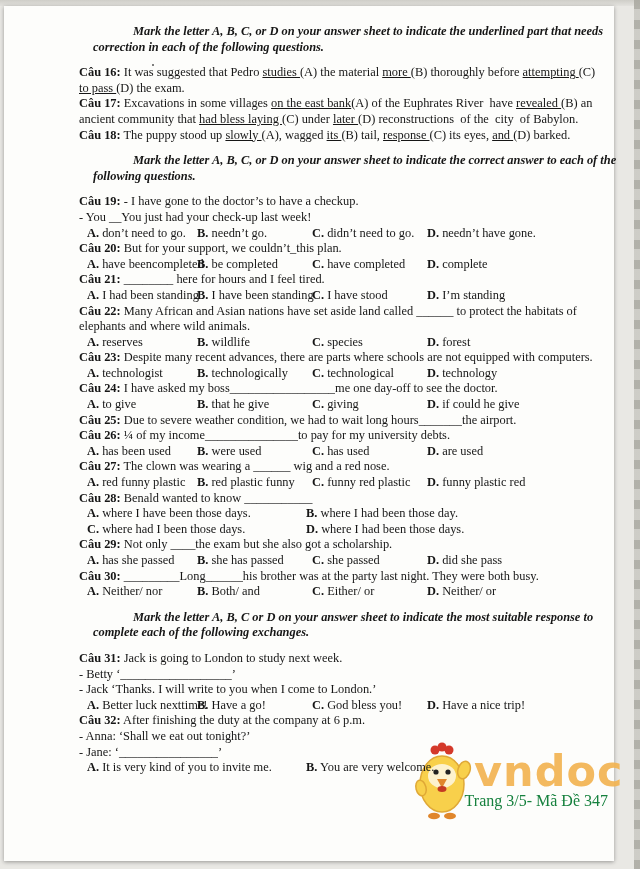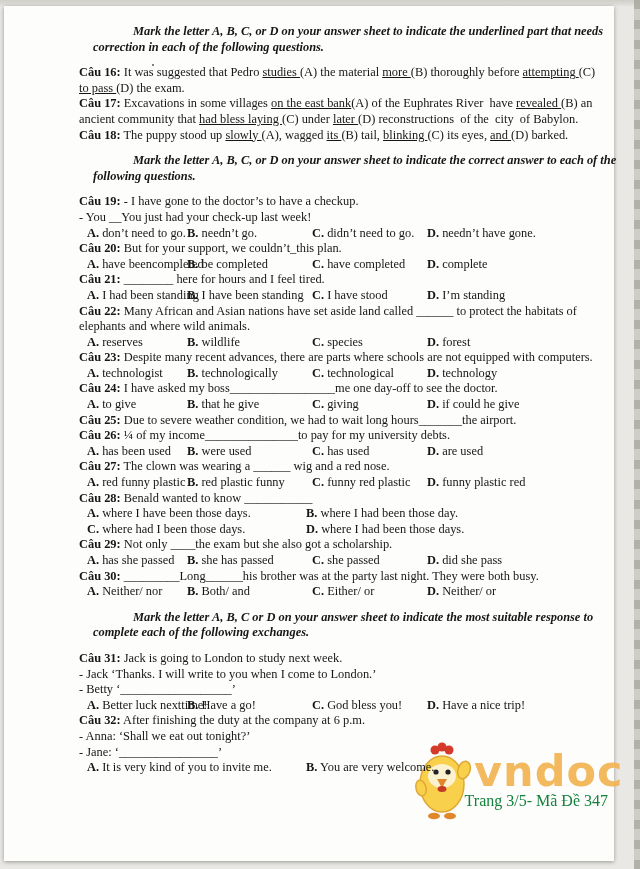--- a/index.html
+++ b/index.html
@@ -13,21 +13,21 @@
     box-shadow:0 1px 4px rgba(0,0,0,.35);}
   .content{position:absolute;left:75px;top:8px;width:534px;color:#161616;
     font-size:12.4px;line-height:15.6px;z-index:2;}
   .line{white-space:pre;}
   .instruction{font-style:italic;font-weight:bold;margin:10px 14px;}
   .instruction .indent{text-indent:40px;}
   .question{margin:0;}
   .u{text-decoration:underline;}
   .opts{position:relative;height:15.6px;}
   .opt{position:absolute;top:0;white-space:pre;text-align:right;}
-  .c4-0{left:8px}.c4-1{left:108px}.c4-2{left:233px}.c4-3{left:348px}
+  .c4-0{left:8px}.c4-1{left:118px}.c4-2{left:233px}.c4-3{left:348px}
   .c2-0{left:8px}.c2-1{left:227px}
   b{font-weight:bold;}
   .watermark{position:absolute;left:408px;top:736px;width:215px;height:85px;z-index:1;}
   .wm-logo{position:absolute;left:62px;top:8px;font-family:"DejaVu Sans",sans-serif;
     font-weight:800;font-size:43px;letter-spacing:1px;line-height:1;opacity:.92;}
   .wm-chick{position:absolute;left:0;top:0;}
   .footer{position:absolute;right:6px;top:786px;font-size:16px;color:#15803d;z-index:2;white-space:pre;}
   .speck{position:absolute;left:148px;top:58px;width:2px;height:2px;background:#555;border-radius:50%;z-index:2;}
 </style>
 </head>
@@ -62,21 +62,21 @@
         </div>
         <div class="question">
           <div class="line"><b>Câu 16:</b> It was suggested that Pedro <span class="u">studies </span>(A) the material <span class="u">more </span>(B) thoroughly before <span class="u">attempting </span>(C)</div>
           <div class="line"><span class="u">to pass </span>(D) the exam.</div>
         </div>
         <div class="question">
           <div class="line"><b>Câu 17:</b> Excavations in some villages <span class="u">on the east bank</span>(A) of the Euphrates River  have <span class="u">revealed </span>(B) an</div>
           <div class="line">ancient community that <span class="u">had bless laying </span>(C) under <span class="u">later </span>(D) reconstructions  of the  city  of Babylon.</div>
         </div>
         <div class="question">
-          <div class="line"><b>Câu 18:</b> The puppy stood up <span class="u">slowly </span>(A), wagged <span class="u">its </span>(B) tail, <span class="u">blinking </span>(C) its eyes, <span class="u">and </span>(D) barked.</div>
+          <div class="line"><b>Câu 18:</b> The puppy stood up <span class="u">slowly </span>(A), wagged <span class="u">its </span>(B) tail, <span class="u">response </span>(C) its eyes, <span class="u">and </span>(D) barked.</div>
         </div>
         <div class="instruction">
           <div class="line indent">Mark the letter A, B, C, or D on your answer sheet to indicate the correct answer to each of the</div>
           <div class="line">following questions.</div>
         </div>
         <div class="question">
           <div class="line"><b>Câu 19:</b> - I have gone to the doctor’s to have a checkup.</div>
           <div class="line">- You __You just had your check-up last week!</div>
           <div class="opts">
             <span class="opt c4-0"><b>A.</b> don’t need to go.</span>
@@ -180,22 +180,22 @@
             <span class="opt c4-2"><b>C.</b> Either/ or</span>
             <span class="opt c4-3"><b>D.</b> Neither/ or</span>
           </div>
         </div>
         <div class="instruction">
           <div class="line indent">Mark the letter A, B, C or D on your answer sheet to indicate the most suitable response to</div>
           <div class="line">complete each of the following exchanges.</div>
         </div>
         <div class="question">
           <div class="line"><b>Câu 31:</b> Jack is going to London to study next week.</div>
+          <div class="line">- Betty ‘__________________’</div>
           <div class="line">- Jack ‘Thanks. I will write to you when I come to London.’</div>
-          <div class="line">- Betty ‘__________________’</div>
           <div class="opts">
             <span class="opt c4-0"><b>A.</b> Better luck nexttime!</span>
             <span class="opt c4-1"><b>B.</b> Have a go!</span>
             <span class="opt c4-2"><b>C.</b> God bless you!</span>
             <span class="opt c4-3"><b>D.</b> Have a nice trip!</span>
           </div>
         </div>
         <div class="question">
           <div class="line"><b>Câu 32:</b> After finishing the duty at the company at 6 p.m.</div>
           <div class="line">- Anna: ‘Shall we eat out tonight?’</div>

